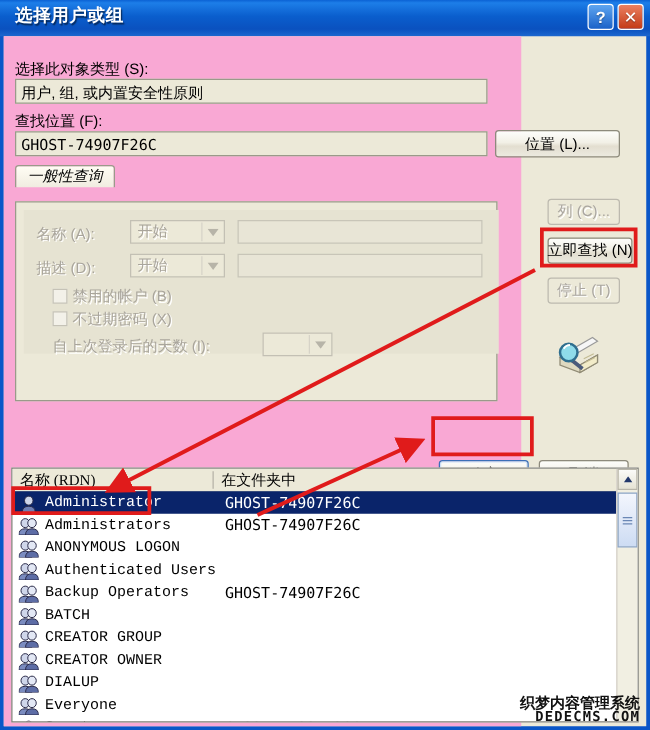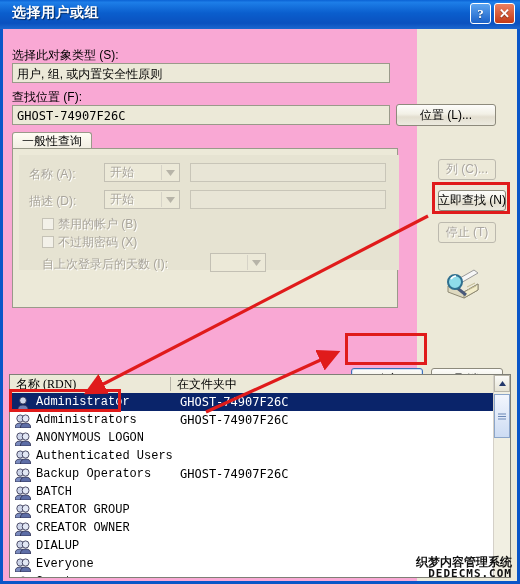--- a/index.html
+++ b/index.html
@@ -15,21 +15,20 @@
     position:absolute;left:0;top:0;width:520px;height:584px;
     background:#ece9d8;
     border:3px solid #0a56c8;
     border-top:none;
     box-sizing:border-box;
   }
   .titlebar{
     position:absolute;left:0;top:0;width:520px;height:29px;
     background:linear-gradient(180deg,#0b62d4 0%,#1d7ee8 8%,#0a5ecd 45%,#0a51bf 80%,#1c67cf 100%);
     box-sizing:border-box;
-    font-family:Liberation Serif, serif;
   }
   .title-text{
     position:absolute;left:12px;top:4px;
     color:#fff;font-weight:bold;font-size:14px;
     text-shadow:1px 1px 1px rgba(0,0,0,.55);
     letter-spacing:.5px;
   }
   .tb-btns{position:absolute;right:5px;top:3px;display:flex;gap:3px;}
   .tb-btn{
     width:21px;height:21px;border-radius:3px;
@@ -58,21 +57,21 @@
     border:1px solid #8d8a7c;border-radius:3px;
     font-size:12px;color:#000;box-sizing:border-box;
     display:flex;align-items:center;justify-content:center;
     white-space:nowrap;cursor:default;
   }
   .btn.disabled{color:#aaa6a0;border-color:#bcb9ae;background:#ece9d8;
     text-shadow:1px 1px 0 #ffffff;}
   .btn.default{border:1px solid #3c6fb8;box-shadow:inset 0 0 0 1px #cfe0f5;}
 
   
-  .tabstrip{position:absolute;left:12px;top:132px;width:394px;height:16px;}
+  .tabstrip{position:absolute;left:12px;top:132px;width:394px;height:16px;font-style:italic;}
   .tab{
     position:absolute;left:0;top:0;height:17px;padding:0 9px;
     background:linear-gradient(180deg,#fffdf4,#f0ece0);
     border:1px solid #9a9a8a;border-bottom:none;
     border-radius:3px 3px 0 0;
     font-size:12px;display:flex;align-items:center;color:#000;
   }
   .tabpage{
     position:absolute;left:12px;top:148px;width:394px;height:161px;
     background:#ece9d8;border:1px solid #9a9a8a;box-sizing:border-box;
@@ -178,21 +177,21 @@
     <div class="lbl" style="position:absolute;left:9px;top:18px;">选择此对象类型 (S):</div>
     <div class="ro-input zh" style="position:absolute;left:9px;top:34px;width:378px;height:20px;">用户, 组, 或内置安全性原则</div>
 
     <div class="lbl" style="position:absolute;left:9px;top:60px;">查找位置 (F):</div>
     <div class="ro-input" style="position:absolute;left:9px;top:76px;width:378px;height:20px;">GHOST-74907F26C</div>
     <div class="btn" style="position:absolute;left:393px;top:75px;width:100px;height:22px;">位置 (L)...</div>
 
     <div class="tabstrip" style="left:9px;top:103px;">
       <div class="tab">一般性查询</div>
     </div>
-    <div class="tabpage" style="left:9px;top:119px;width:386px;height:160px;">
+    <div class="tabpage" style="left:9px;top:132px;width:386px;height:160px;">
 
       <div class="inner-panel">
 
         <div class="dis-txt" style="position:absolute;left:9px;top:10px;">名称 (A):</div>
         <div class="combo" style="left:84px;top:7px;width:76px;">
           <span class="ctext">开始</span>
           <span class="carrow">
             <svg width="9" height="6" viewBox="0 0 9 6">
                 <path d="M0 0 L4.5 6 L9 0 Z" fill="#b7b4a8"></path>
               </svg>

